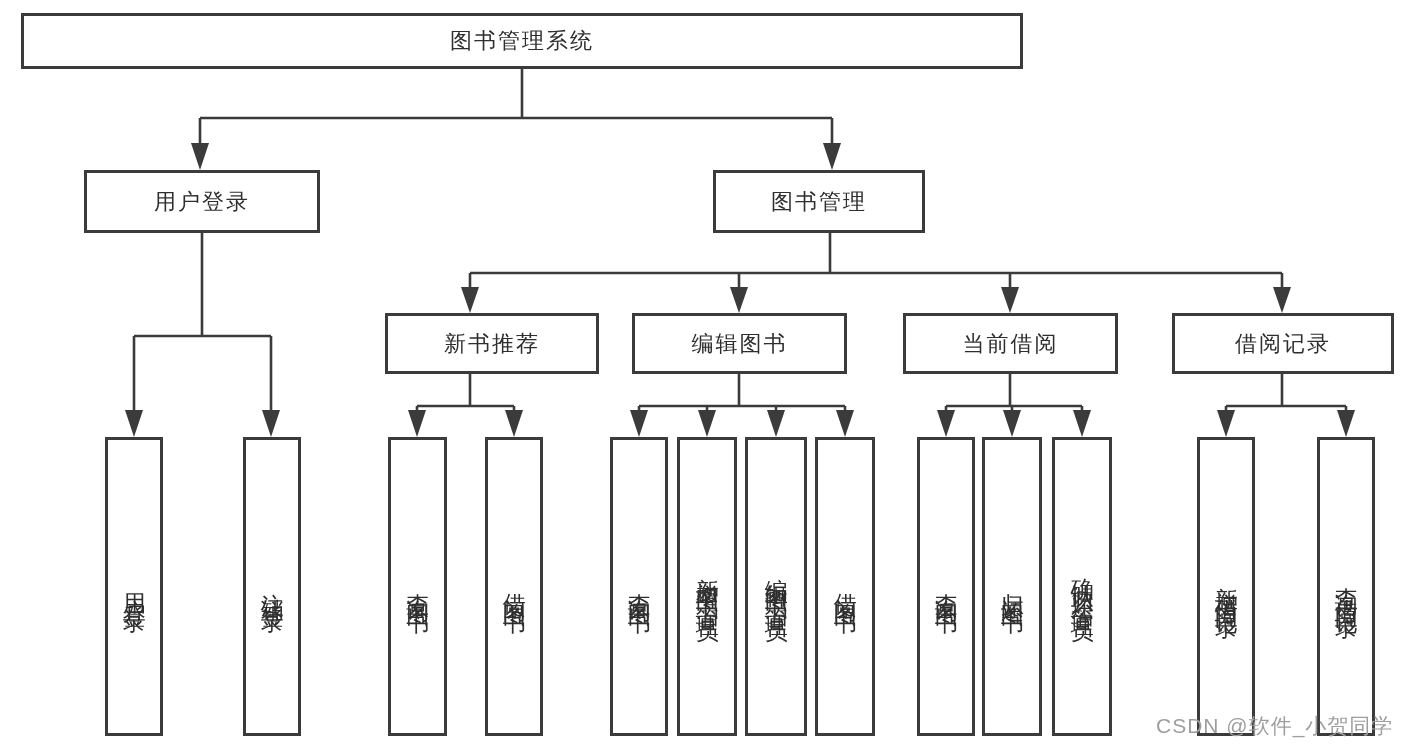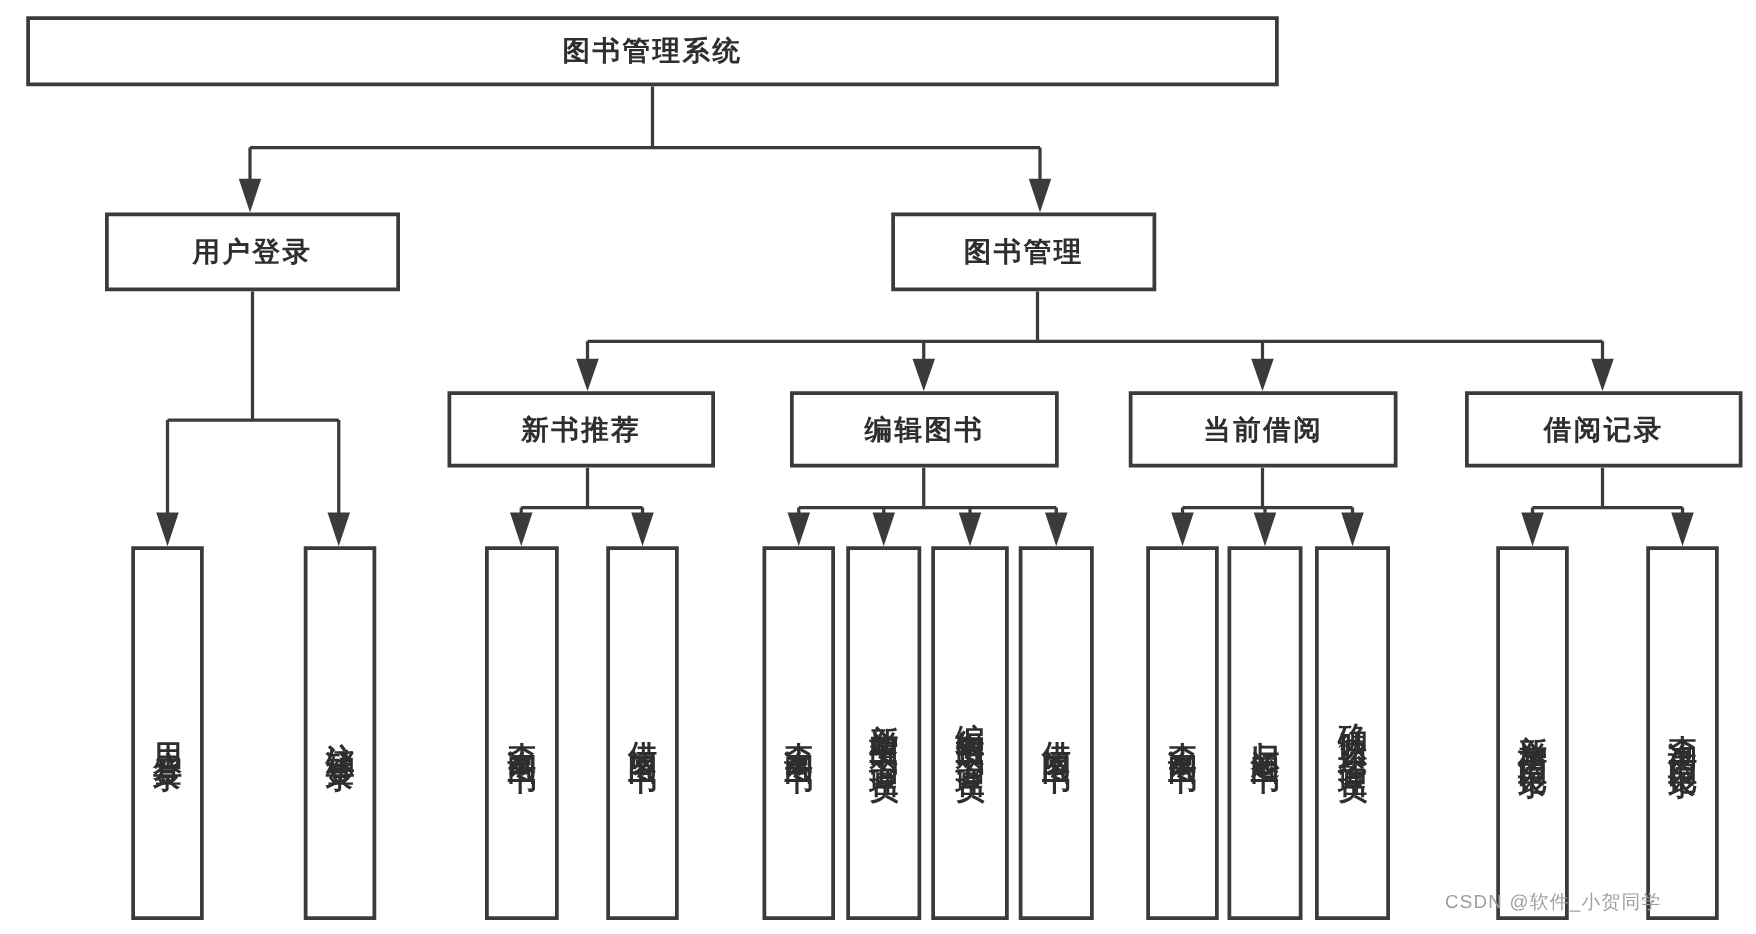--- a/index.html
+++ b/index.html
@@ -33,40 +33,39 @@
   }
   .node {
     position: absolute;
     box-sizing: border-box;
     border: 3px solid var(--line);
     background: var(--bg);
     display: flex;
     align-items: center;
     justify-content: center;
     text-align: right;
-    font-weight: bold;
   }
   .node.h {
     font-size: 22px;
     letter-spacing: 2px;
     white-space: nowrap;
   }
   .node.v {
     writing-mode: vertical-rl;
     text-orientation: mixed;
     font-size: 23px;
     letter-spacing: 6px;
     line-height: 1.1;
     padding: 3px 0;
   }
   .watermark {
     position: absolute;
     left: 1156px;
     top: 712px;
-    font-size: 15px;
+    font-size: 21px;
     letter-spacing: 1px;
     color: var(--watermark);
     white-space: nowrap;
   }
 </style>
 </head>
 <body>
 
 <div class="canvas">
 
@@ -144,21 +143,21 @@
       <line x1="1346" y1="406" x2="1346" y2="413"></line>
       <polygon points="1337,410 1355,410 1346,437"></polygon>
     </g>
   </svg>
 
   <div class="node h" style="left:21px;top:13px;width:1002px;height:56px">图书管理系统</div>
 
   <div class="node h" style="left:84px;top:170px;width:236px;height:63px">用户登录</div>
   <div class="node h" style="left:713px;top:170px;width:212px;height:63px">图书管理</div>
 
-  <div class="node h" style="left:358px;top:313px;width:214px;height:61px">新书推荐</div>
+  <div class="node h" style="left:385px;top:313px;width:214px;height:61px">新书推荐</div>
   <div class="node h" style="left:632px;top:313px;width:215px;height:61px">编辑图书</div>
   <div class="node h" style="left:903px;top:313px;width:215px;height:61px">当前借阅</div>
   <div class="node h" style="left:1172px;top:313px;width:222px;height:61px">借阅记录</div>
 
   <div class="node v" style="left:105px;top:437px;width:58px;height:299px">用户登录</div>
   <div class="node v" style="left:243px;top:437px;width:58px;height:299px">注销登录</div>
 
   <div class="node v" style="left:388px;top:437px;width:59px;height:299px">查询图书</div>
   <div class="node v" style="left:485px;top:437px;width:58px;height:299px">借阅图书</div>
 

